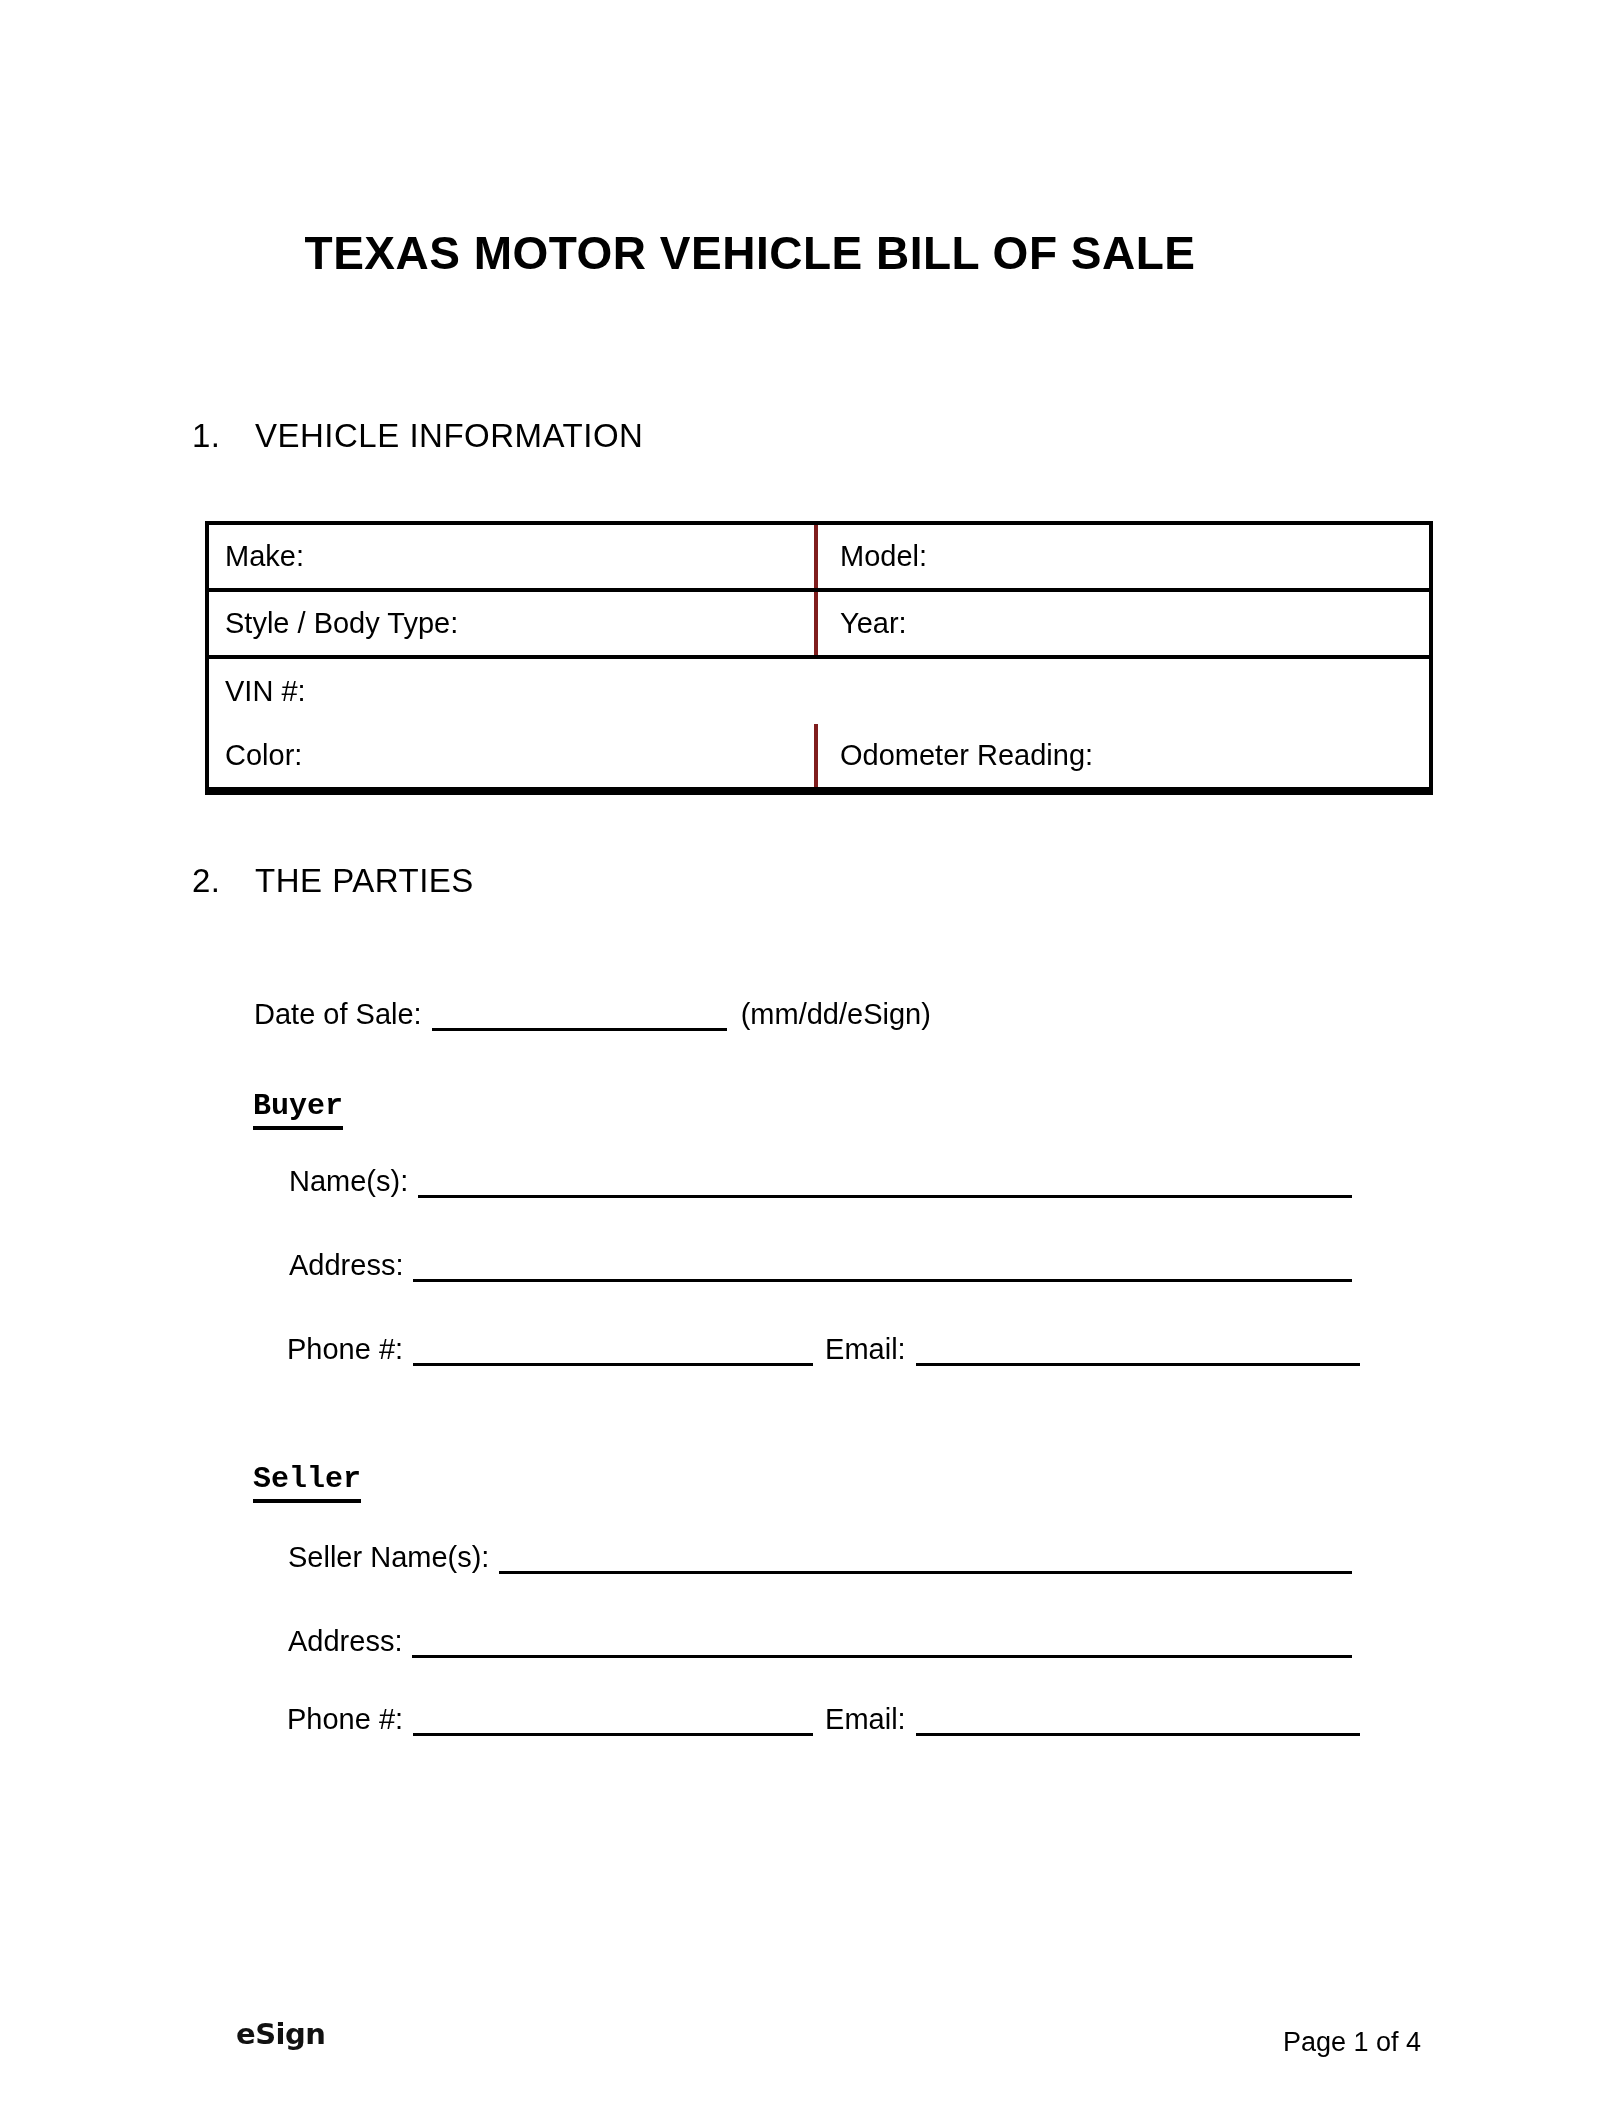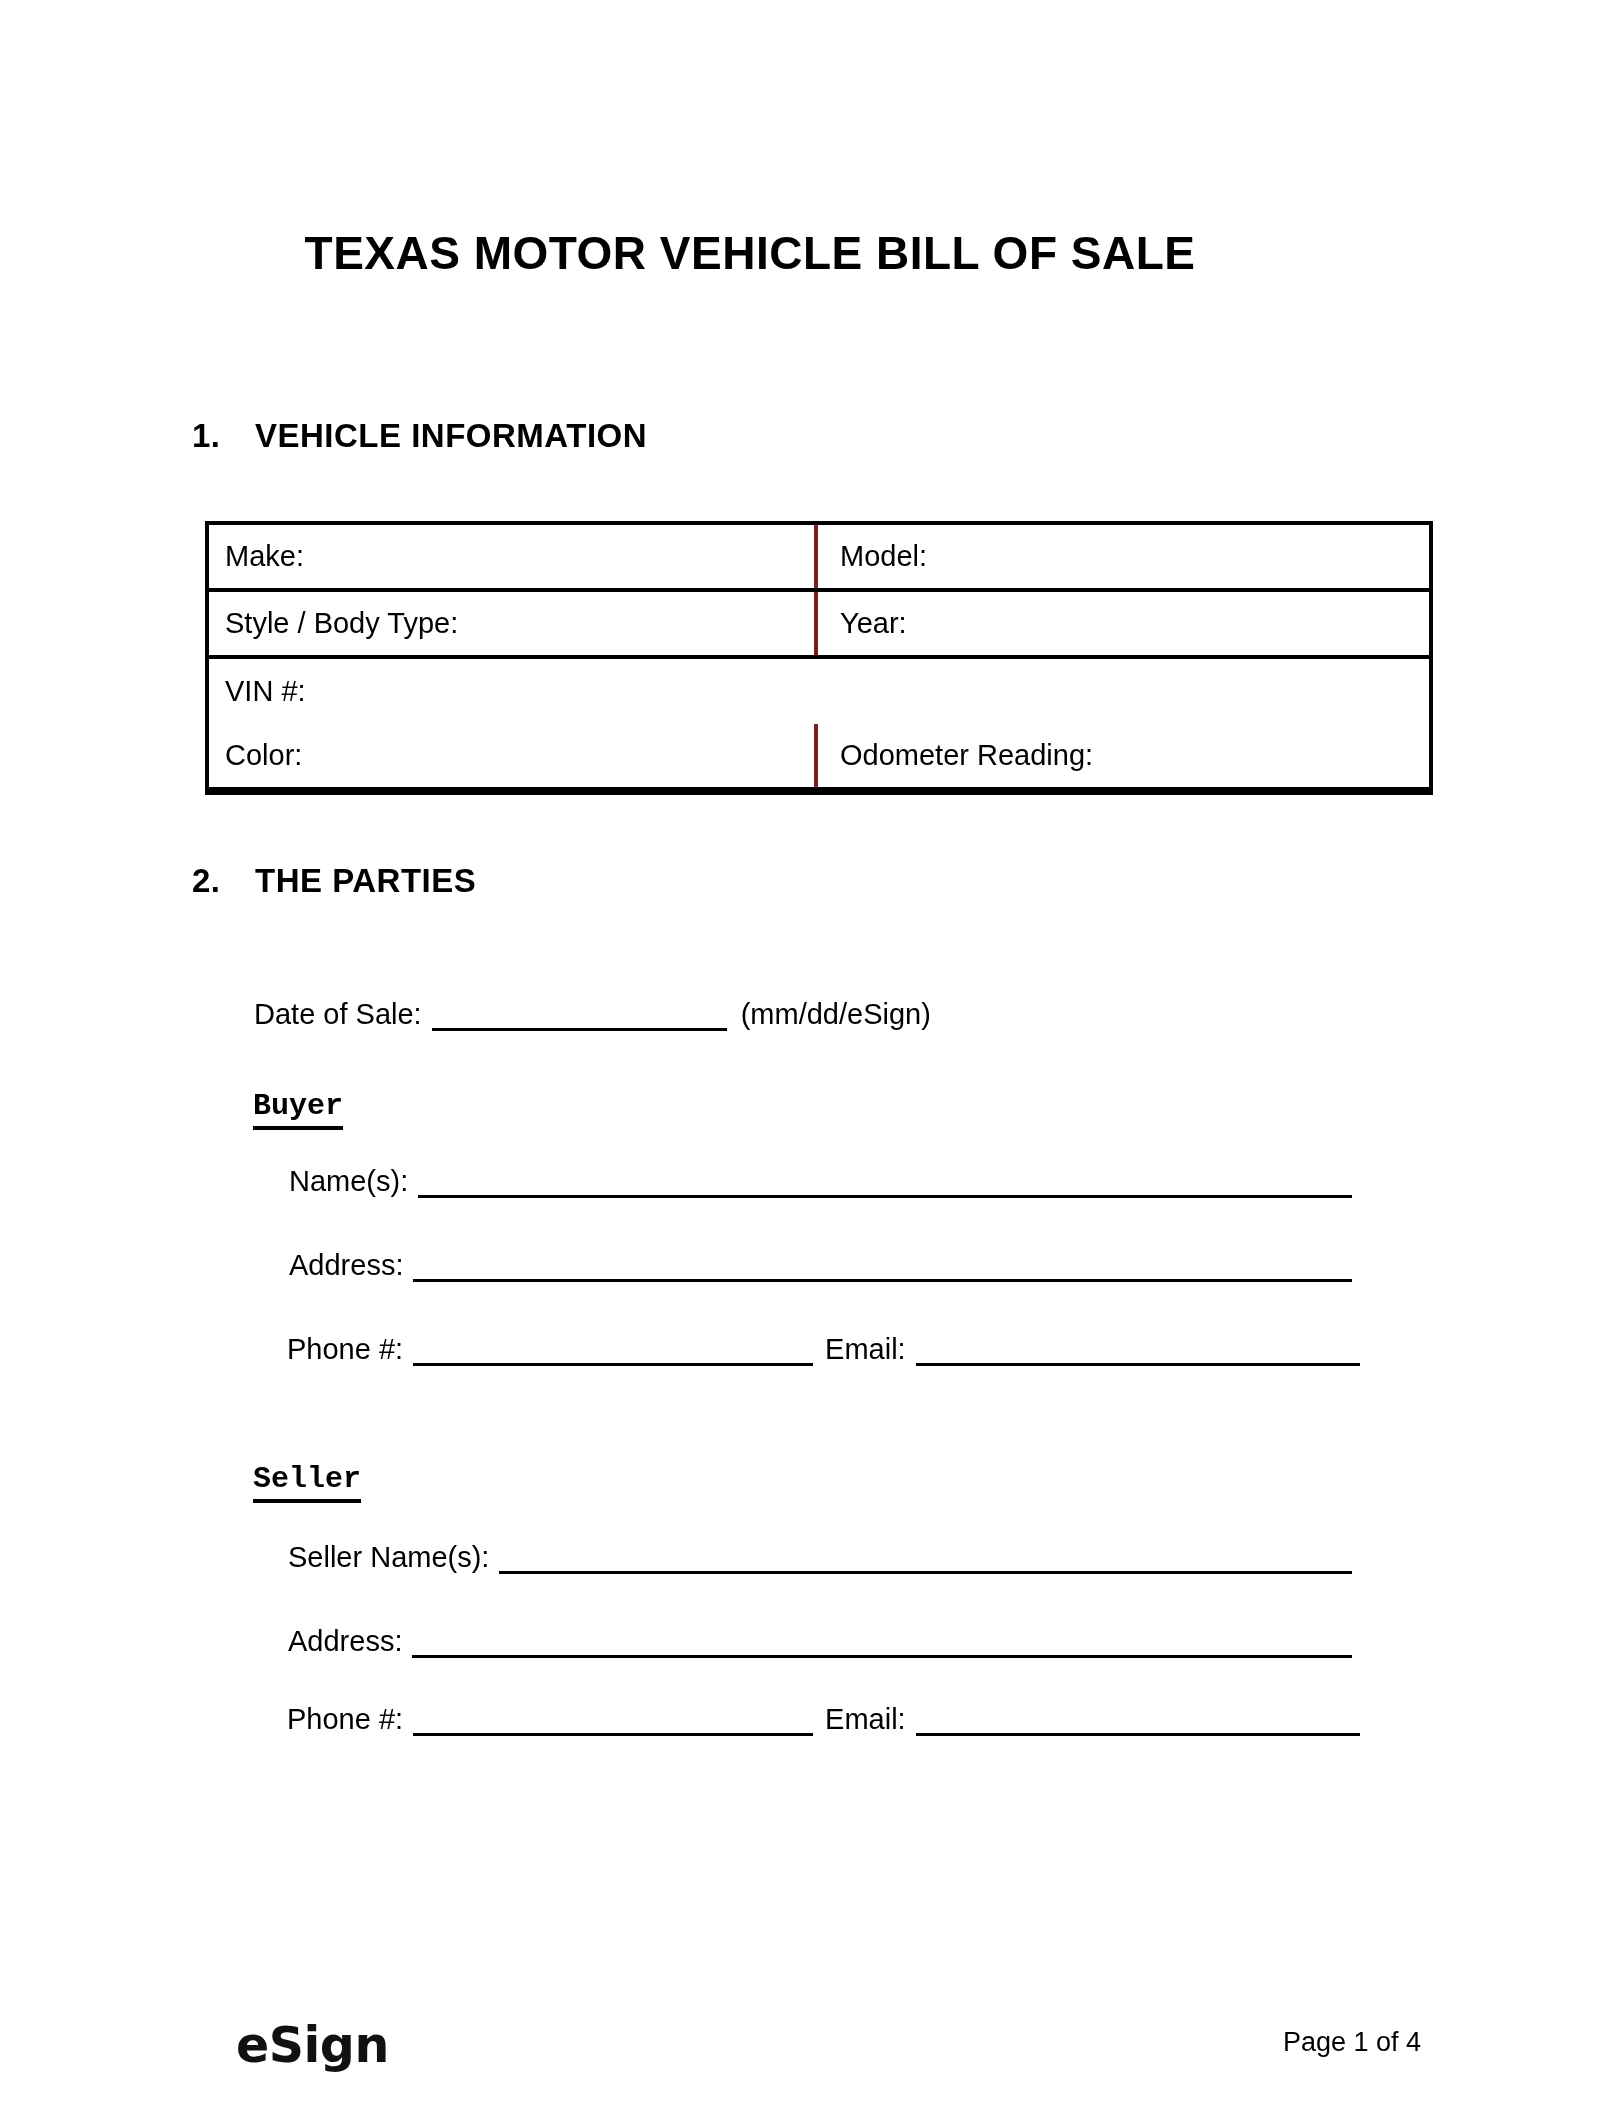--- a/index.html
+++ b/index.html
@@ -29,21 +29,21 @@
     font-weight: bold;
     letter-spacing: 0.5px;
     white-space: nowrap;
   }
 
   
   .sec-heading {
     position: absolute;
     left: 192px;
     font-size: 33px;
-    font-weight: bold;
+    font-weight: normal;
     letter-spacing: 0.5px;
     white-space: nowrap;
   }
   .sec-heading .sec-num {
     display: inline-block;
     width: 63px;
   }
   .sec-heading.h1 { top: 381px; }
   .sec-heading.h2 { top: 826px; }
 
@@ -119,21 +119,21 @@
   }
   .party-heading.buyer  { top: 1051px; }
   .party-heading.seller { top: 1424px; }
 
   
   .brand-logo {
     position: absolute;
     left: 236px;
     top: 1981px;
     font-family: "DejaVu Sans", sans-serif;
-    font-size: 49px;
+    font-size: 29px;
     font-weight: bold;
     letter-spacing: -0.5px;
     color: #111111;
   }
   .page-num {
     position: absolute;
     left: 1283px;
     top: 1991px;
     font-size: 27px;
   }

